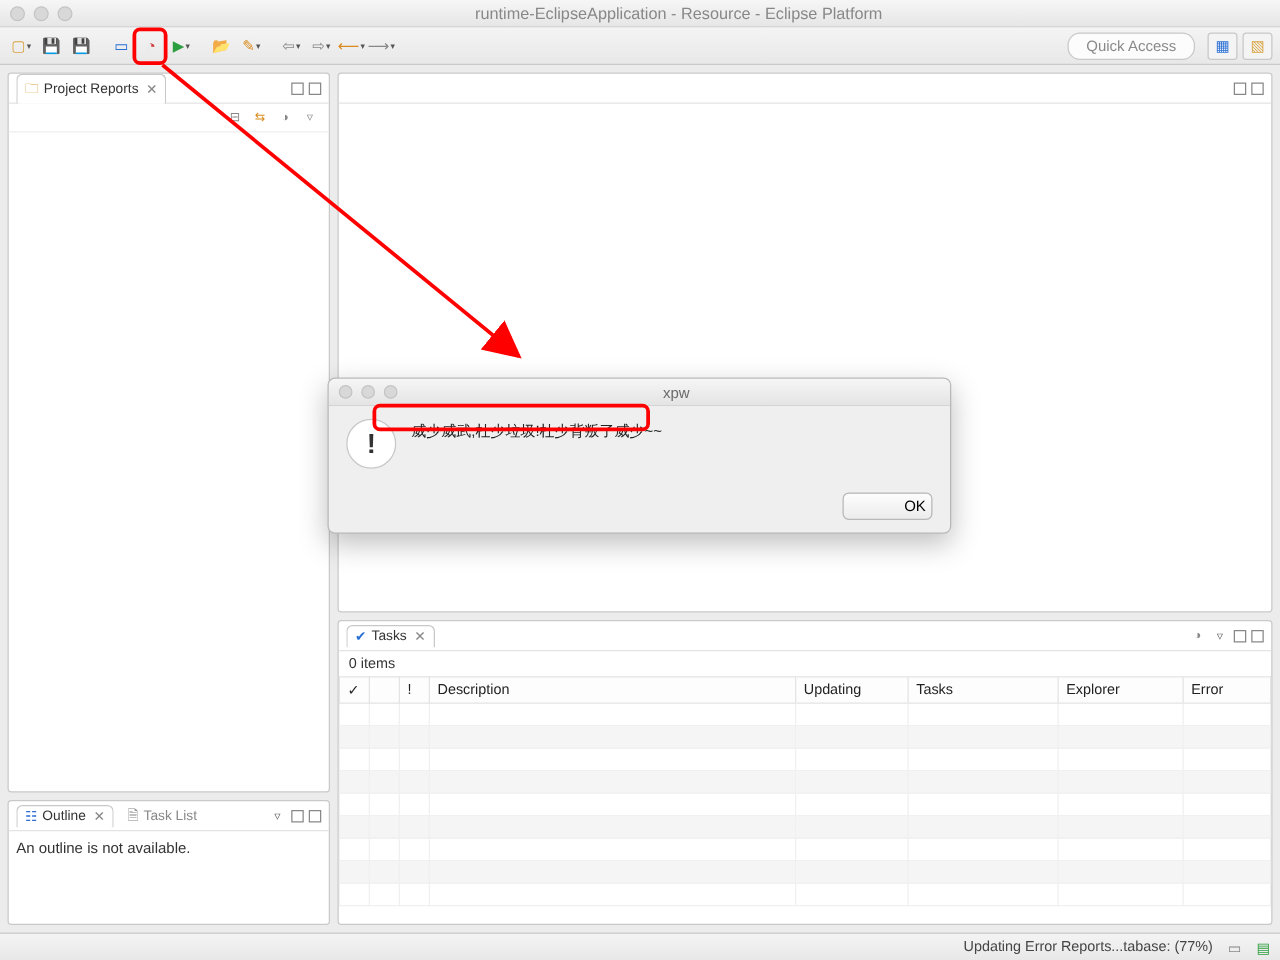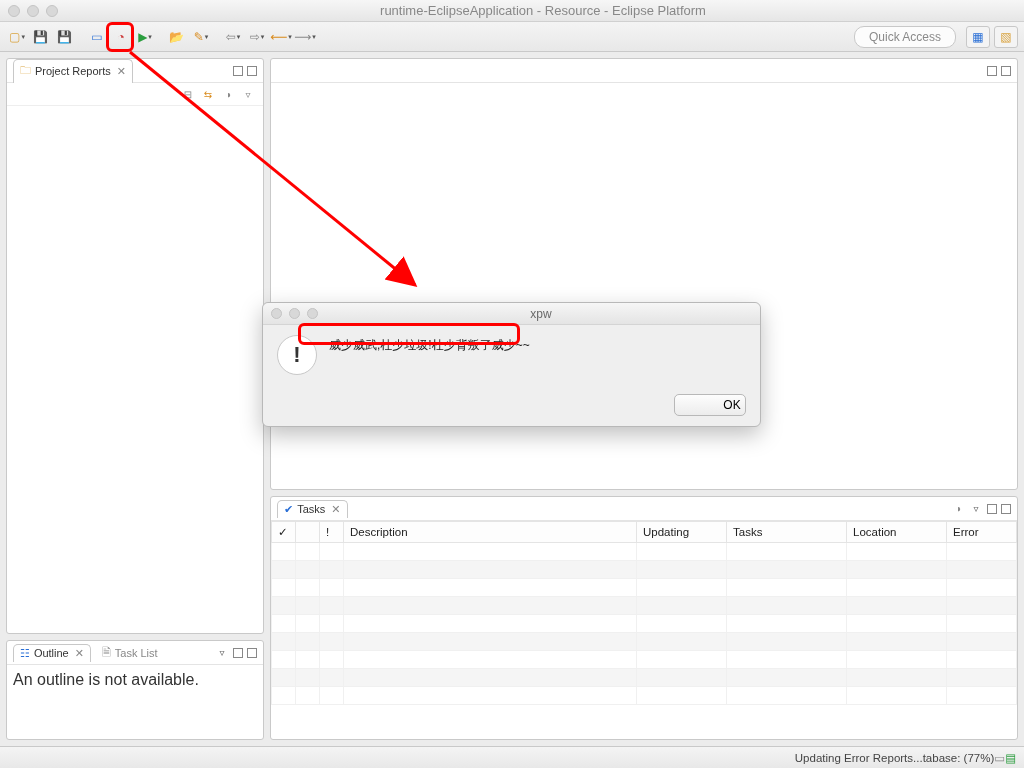--- a/index.html
+++ b/index.html
@@ -25,38 +25,38 @@
   .left-col { width:258px; display:flex; flex-direction:column; gap:6px; }
   .right-col { flex:1; display:flex; flex-direction:column; gap:6px; }
 
   .pane { background:#fff; border:1px solid #c9c9c9; border-radius:3px; display:flex; flex-direction:column; min-height:0; }
   .pane-header { height:24px; display:flex; align-items:center; padding:0 6px; border-bottom:1px solid #e4e4e4; gap:4px; }
   .pane-tab { display:flex; align-items:center; gap:4px; padding:2px 6px; background:#fff; border:1px solid #c8c8c8; border-top-left-radius:5px; border-top-right-radius:5px; border-bottom:none; font-size:11px; }
   .pane-tab.inactive { color:#888; border-color:transparent; background:transparent; }
   .pane-x { color:#888; font-size:11px; margin-left:2px; }
   .pane-tools { margin-left:auto; display:flex; gap:4px; align-items:center; }
   .pane-mini { width:14px; height:14px; display:flex; align-items:center; justify-content:center; color:#666; font-size:10px; }
-  .pane-body { flex:1; overflow:auto; padding:6px; font-size:16px; color:#333; }
+  .pane-body { flex:1; overflow:auto; padding:6px; font-size:12px; color:#333; }
 
   .explorer-subtoolbar { display:flex; justify-content:flex-end; gap:6px; padding:4px 8px; border-bottom:1px solid #eee; }
 
   
   .editor-area { flex:1; }
   .editor-area .pane-header { justify-content:flex-end; }
 
   
   .tasks-body { padding:0; font-size:11.5px; }
   .tasks-count { padding:4px 8px; }
   table.tasks { width:100%; border-collapse:collapse; table-layout:fixed; }
   table.tasks th { text-align:left; font-weight:400; background:#fdfdfd; border:1px solid #e4e4e4; padding:3px 6px; font-size:11.5px; color:#222; }
   table.tasks td { border:1px solid #f0f0f0; height:18px; }
   table.tasks tr:nth-child(even) td { background:#f5f5f5; }
 
   
-  .statusbar { position:absolute; bottom:0; left:0; right:0; height:22px; background:linear-gradient(#f4f4f4,#e8e8e8); border-top:1px solid #c9c9c9; display:flex; align-items:center; justify-content:flex-end; padding:0 8px; gap:0; font-size:11.5px; color:#444; }
+  .statusbar { position:absolute; bottom:0; left:0; right:0; height:22px; background:linear-gradient(#f4f4f4,#e8e8e8); border-top:1px solid #c9c9c9; display:flex; align-items:center; justify-content:flex-end; padding:0 8px; gap:12px; font-size:11.5px; color:#444; }
 
   
   .dialog { position:absolute; left:262px; top:302px; width:499px; height:125px; background:#efefef; border:1px solid #b8b8b8; border-radius:6px; box-shadow:0 8px 22px rgba(0,0,0,.25); }
   .dialog-titlebar { height:22px; background:linear-gradient(#f6f6f6,#e4e4e4); border-bottom:1px solid #d4d4d4; border-radius:6px 6px 0 0; display:flex; align-items:center; padding:0 8px; }
   .dialog-titlebar .traffic .dot { width:11px; height:11px; }
   .dialog-title { flex:1; text-align:center; color:#6a6a6a; font-size:12px; }
   .dialog-body { display:flex; align-items:flex-start; padding:10px 14px; gap:12px; }
   .dialog-icon { width:40px; height:40px; border-radius:50%; background:#fff; border:1px solid #c8c8c8; display:flex; align-items:center; justify-content:center; font-size:22px; color:#333; font-weight:bold; }
   .dialog-msg { font-size:12px; color:#222; padding-top:2px; }
   .dialog-buttons { position:absolute; bottom:10px; right:14px; }
@@ -225,40 +225,41 @@
         <div class="pane-tools">
           <div class="pane-mini">
               <span class="ic-grey">◑</span>
             </div>
           <div class="pane-mini">▿</div>
           <div class="pane-mini sq"></div>
           <div class="pane-mini sq"></div>
         </div>
       </div>
       <div class="pane-body tasks-body">
+        <div class="tasks-count">0 items</div>
         <table class="tasks">
           <colgroup>
             <col style="width:24px">
               <col style="width:24px">
               <col style="width:24px">
             <col>
               <col style="width:90px">
               <col style="width:120px">
               <col style="width:100px">
               <col style="width:70px">
           </colgroup>
           <thead>
               <tr id="tasks-header-row">
                 <th>✓</th>
                 <th></th>
                 <th>!</th>
                 <th>Description</th>
                 <th>Updating</th>
                 <th>Tasks</th>
-                <th>Location</th>
+                <th>Explorer</th>
                 <th>Error</th>
               </tr>
             </thead>
           <tbody id="tasks-rows">
               <tr>
                 <td></td>
                 <td></td>
                 <td></td>
                 <td></td>
                 <td></td>

